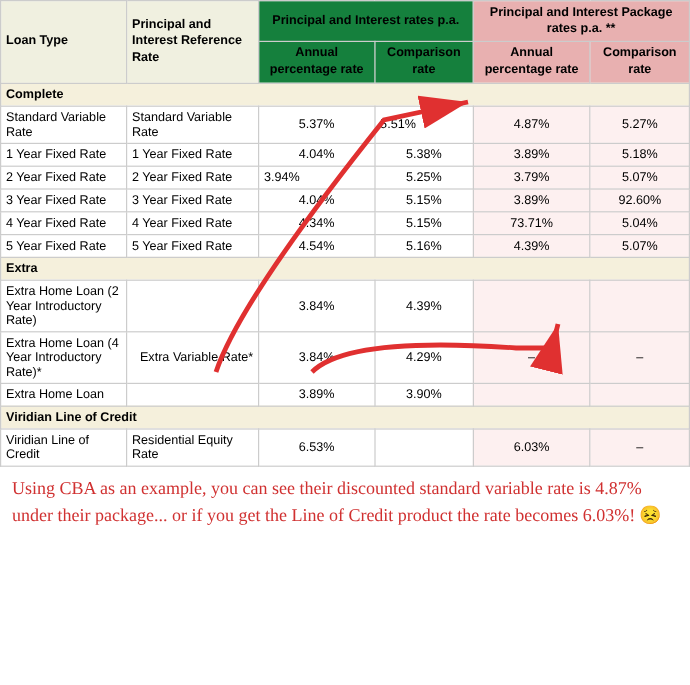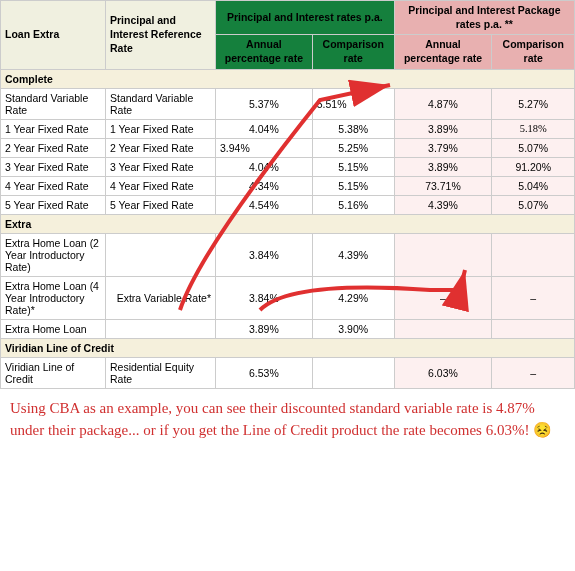--- a/index.html
+++ b/index.html
@@ -61,21 +61,21 @@
       line-height: 1.5;
     }
   </style>
 </head>
 <body>
 
 <div style="position:relative;">
   <table>
     <thead>
       <tr>
-        <th rowspan="2" class="col-loan-type">Loan Extra</th>
+        <th rowspan="2" class="col-loan-type">Loan Type</th>
         <th rowspan="2" class="col-ref-rate">Principal and Interest Reference Rate</th>
         <th colspan="2" class="col-pi-header">Principal and Interest rates p.a.</th>
         <th colspan="2" class="highlighted-header">Principal and Interest Package rates p.a. **</th>
       </tr>
       <tr>
         <th class="col-pi-header">Annual percentage rate</th>
         <th class="col-pi-header">Comparison rate</th>
         <th class="highlighted-header">Annual percentage rate</th>
         <th class="highlighted-header">Comparison rate</th>
       </tr>
@@ -91,37 +91,37 @@
           <td style="text-align: left;">5.51%</td>
           <td class="highlighted-col" style="text-align: center;">4.87%</td>
           <td class="highlighted-col" style="text-align: center;">5.27%</td>
         </tr>
         <tr>
           <td class="col-loan-type" style="text-align: left;">1 Year Fixed Rate</td>
           <td class="col-ref-rate" style="text-align: left;">1 Year Fixed Rate</td>
           <td style="text-align: center;">4.04%</td>
           <td style="text-align: center;">5.38%</td>
           <td class="highlighted-col" style="text-align: center;">3.89%</td>
-          <td class="highlighted-col" style="text-align: center; font-family: Liberation Serif, serif;">5.18%</td>
+          <td class="highlighted-col" style="text-align: center;">5.18%</td>
         </tr>
         <tr>
           <td class="col-loan-type" style="text-align: left;">2 Year Fixed Rate</td>
           <td class="col-ref-rate" style="text-align: left;">2 Year Fixed Rate</td>
           <td style="text-align: left;">3.94%</td>
           <td style="text-align: center;">5.25%</td>
           <td class="highlighted-col" style="text-align: center;">3.79%</td>
           <td class="highlighted-col" style="text-align: center;">5.07%</td>
         </tr>
         <tr>
           <td class="col-loan-type" style="text-align: left;">3 Year Fixed Rate</td>
           <td class="col-ref-rate" style="text-align: left;">3 Year Fixed Rate</td>
           <td style="text-align: center;">4.04%</td>
           <td style="text-align: center;">5.15%</td>
           <td class="highlighted-col" style="text-align: center;">3.89%</td>
-          <td class="highlighted-col" style="text-align: center;">91.20%</td>
+          <td class="highlighted-col" style="text-align: center;">92.60%</td>
         </tr>
         <tr>
           <td class="col-loan-type" style="text-align: left;">4 Year Fixed Rate</td>
           <td class="col-ref-rate" style="text-align: left;">4 Year Fixed Rate</td>
           <td style="text-align: center;">4.34%</td>
           <td style="text-align: center;">5.15%</td>
           <td class="highlighted-col" style="text-align: center;">73.71%</td>
           <td class="highlighted-col" style="text-align: center;">5.04%</td>
         </tr>
         <tr>

